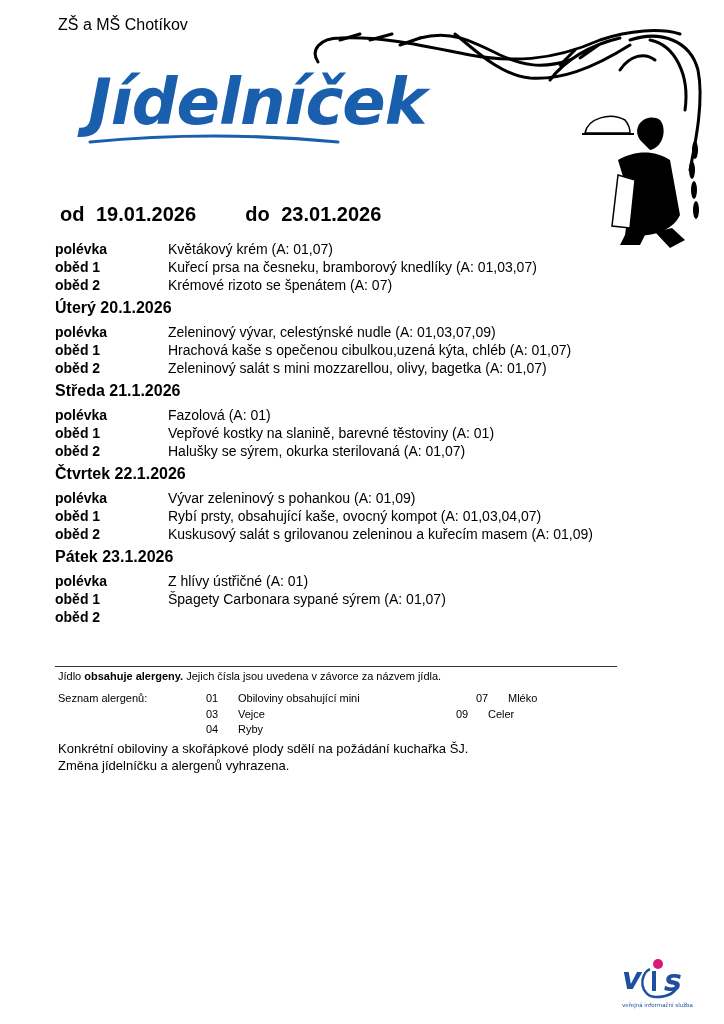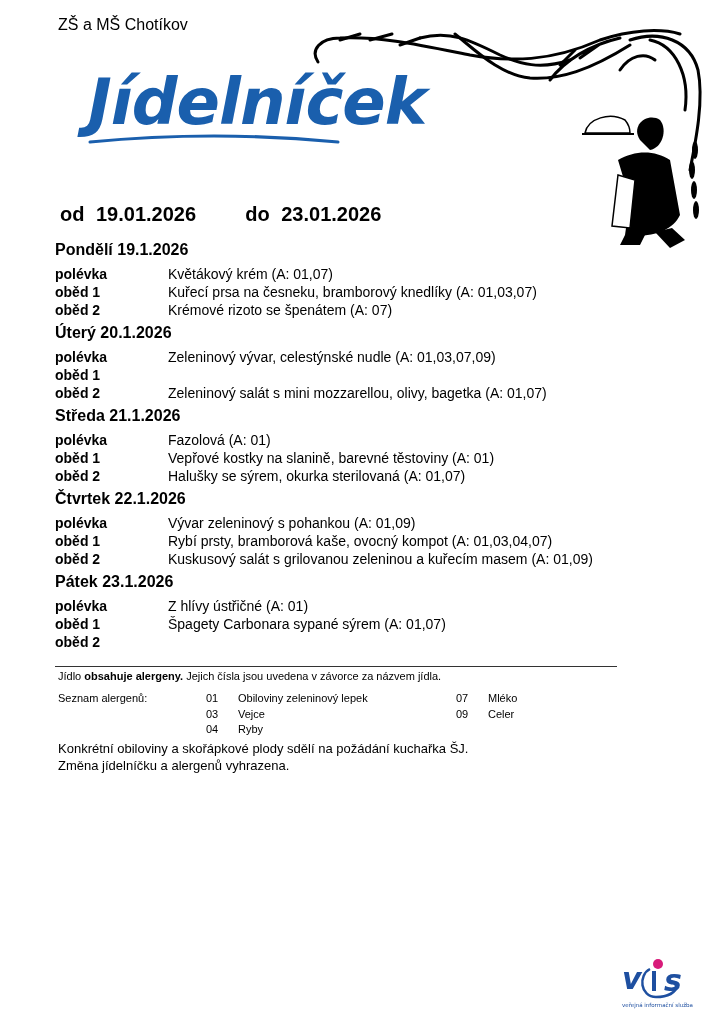--- a/index.html
+++ b/index.html
@@ -69,21 +69,20 @@
 <div class="period">
   <span>od</span>
   <span>19.01.2026</span>
   <span class="gap"></span>
   <span>do</span>
   <span>23.01.2026</span>
 </div>
 
 <div class="days">
   <div class="day">
-    <div class="day-title">Pondělí 19.1.2026</div>
     <div class="row">
         <span class="label">polévka</span>
         <span class="dish">Květákový krém  (A: 01,07)</span>
       </div>
     <div class="row">
         <span class="label">oběd 1</span>
         <span class="dish">Kuřecí prsa na česneku, bramborový knedlíky  (A: 01,03,07)</span>
       </div>
     <div class="row">
         <span class="label">oběd 2</span>
@@ -91,20 +90,21 @@
       </div>
   </div>
   <div class="day">
     <div class="day-title">Úterý 20.1.2026</div>
     <div class="row">
         <span class="label">polévka</span>
         <span class="dish">Zeleninový vývar, celestýnské nudle  (A: 01,03,07,09)</span>
       </div>
     <div class="row">
         <span class="label">oběd 1</span>
+        <span class="dish">Hrachová kaše s opečenou cibulkou,uzená kýta, chléb  (A: 01,07)</span>
       </div>
     <div class="row">
         <span class="label">oběd 2</span>
         <span class="dish">Zeleninový salát s mini mozzarellou, olivy, bagetka  (A: 01,07)</span>
       </div>
   </div>
   <div class="day">
     <div class="day-title">Středa 21.1.2026</div>
     <div class="row">
         <span class="label">polévka</span>
@@ -120,21 +120,21 @@
       </div>
   </div>
   <div class="day">
     <div class="day-title">Čtvrtek 22.1.2026</div>
     <div class="row">
         <span class="label">polévka</span>
         <span class="dish">Vývar zeleninový s pohankou  (A: 01,09)</span>
       </div>
     <div class="row">
         <span class="label">oběd 1</span>
-        <span class="dish">Rybí prsty, bramborová kaše, ovocný kompot  (A: 01,03,04,07)</span>
+        <span class="dish">Rybí prsty, obsahující kaše, ovocný kompot  (A: 01,03,04,07)</span>
       </div>
     <div class="row">
         <span class="label">oběd 2</span>
         <span class="dish">Kuskusový salát s grilovanou zeleninou a kuřecím masem  (A: 01,09)</span>
       </div>
   </div>
   <div class="day">
     <div class="day-title">Pátek 23.1.2026</div>
     <div class="row">
         <span class="label">polévka</span>
@@ -151,24 +151,24 @@
 </div>
 
 <div class="rule"></div>
 
 <div class="note">
   <span>Jídlo </span><b>obsahuje alergeny.</b><span> Jejich čísla jsou uvedena v závorce za názvem jídla.</span>
 </div>
 
 <div class="allergens">
   <div class="al-label">Seznam alergenů:</div>
-  <div class="al-item" style="left:108px; top:0;"><span class="code">01</span><span>Obiloviny zeleninový lepek</span></div>
+  <div class="al-item" style="left:108px; top:0;"><span class="code">01</span><span>Obiloviny obsahující mini</span></div>
   <div class="al-item" style="left:108px; top:16px;"><span class="code">03</span><span>Vejce</span></div>
   <div class="al-item" style="left:108px; top:31px;"><span class="code">04</span><span>Ryby</span></div>
-  <div class="al-item" style="left:358px; top:0;"><span class="code">07</span><span>Mléko</span></div>
+  <div class="al-item" style="left:378px; top:0;"><span class="code">07</span><span>Mléko</span></div>
   <div class="al-item" style="left:358px; top:16px;"><span class="code">09</span><span>Celer</span></div>
 </div>
 
 <div class="foot" style="top:741px;">Konkrétní obiloviny a skořápkové plody sdělí na požádání kuchařka ŠJ.</div>
 <div class="foot" style="top:758px;">Změna jídelníčku a alergenů vyhrazena.</div>
 
 <svg class="vis" viewBox="0 0 80 60">
   <text x="2" y="34" font-family="DejaVu Sans, sans-serif" font-style="italic" font-weight="bold" font-size="30" fill="#1e4fa0">v</text>
   <path d="M30 14 C 18 20, 20 42, 36 42 C 50 42, 56 36, 58 30" stroke="#1e4fa0" stroke-width="2.5" fill="none"></path>
   <rect x="32" y="16" width="4" height="20" fill="#1e4fa0"></rect>

